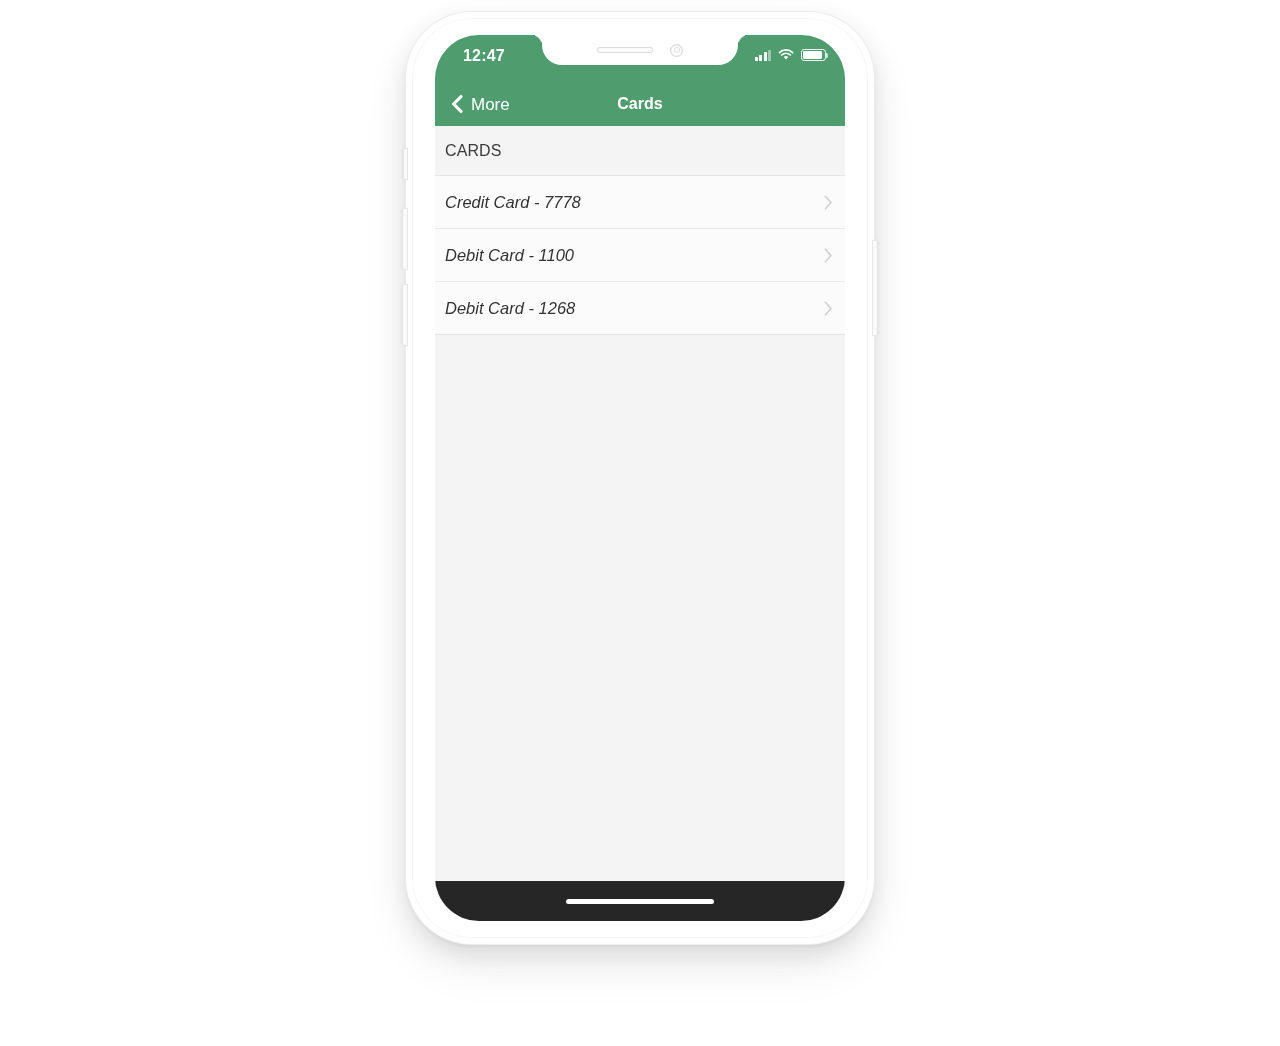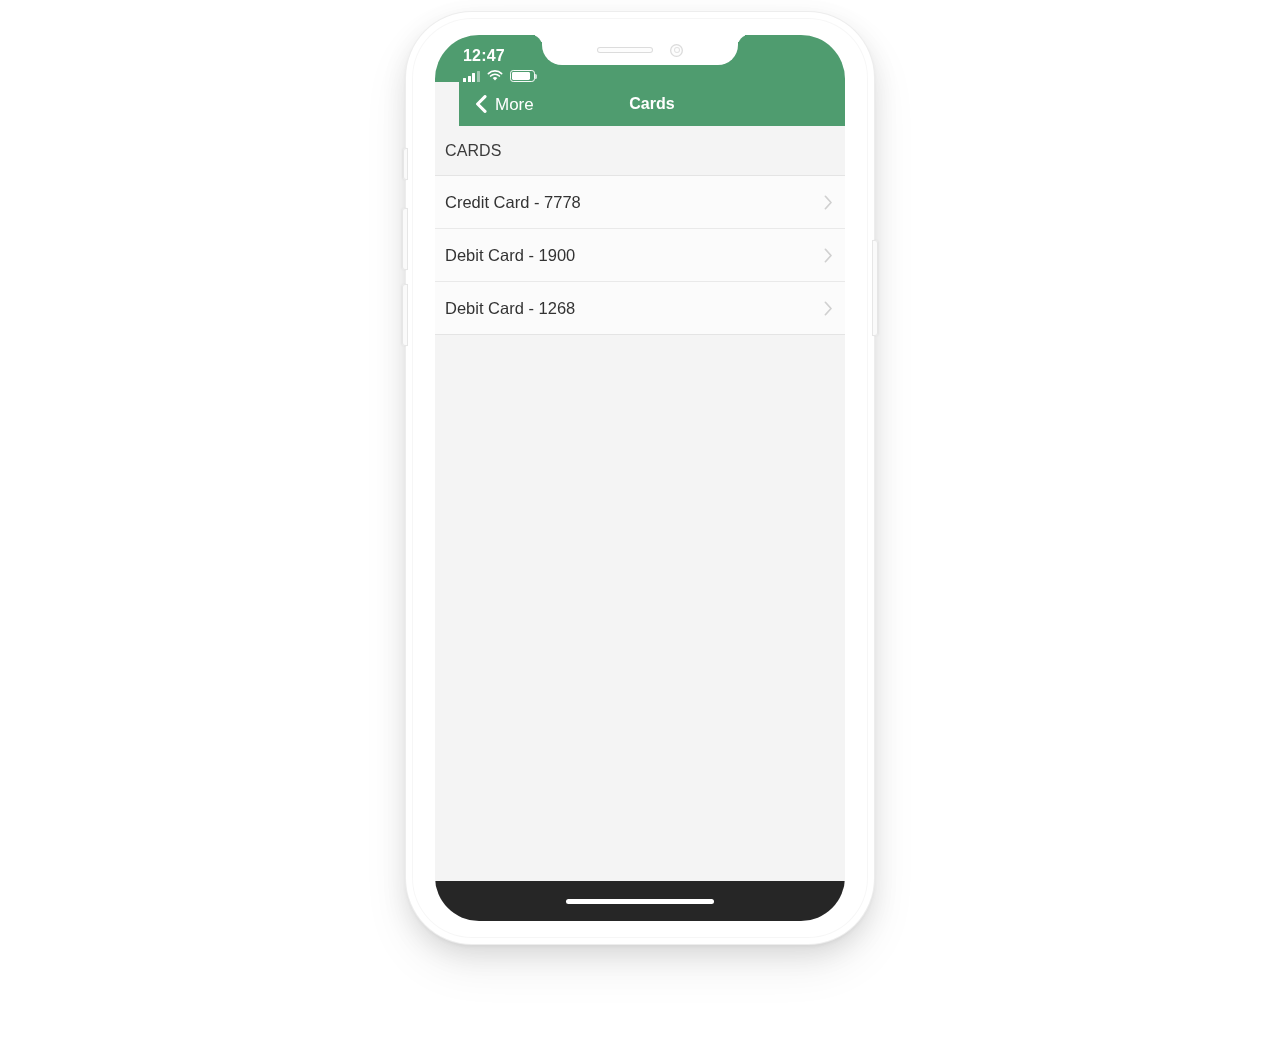--- a/index.html
+++ b/index.html
@@ -95,21 +95,20 @@
   
   .statusbar {
     position: relative;
     height: 47px;
     background: #4f9c6f;
     display: flex;
     align-items: flex-start;
     justify-content: space-between;
     padding: 13px 19px 0 28px;
     z-index: 2;
-    flex-direction: column;
   }
 
   .status-time {
     color: #ffffff;
     font-size: 16px;
     font-weight: bold;
     letter-spacing: 0.2px;
     line-height: 1;
   }
 
@@ -228,21 +227,20 @@
 
   
   .navbar {
     position: relative;
     height: 44px;
     background: #4f9c6f;
     display: flex;
     align-items: center;
     padding: 0 12px;
     z-index: 2;
-    margin-left: 24px;
   }
   .nav-back {
     display: flex;
     align-items: center;
     gap: 8px;
     cursor: pointer;
     padding: 2px 4px;
   }
   .chev-back {
     width: 12px;
@@ -291,20 +289,21 @@
   }
   .row {
     height: 53px;
     display: flex;
     align-items: center;
     justify-content: space-between;
     padding: 0 12px 0 10px;
     background: #fbfbfb;
     border-bottom: 1px solid #e9e9e9;
     cursor: pointer;
+    font-style: italic;
   }
   .row:last-child { border-bottom: 1px solid #e4e4e4; }
 
   .row-label {
     font-size: 16.5px;
     color: #333333;
   }
   .chev-right {
     width: 9px;
     height: 15px;
@@ -395,21 +394,21 @@
         <div class="list">
 
           <div class="row">
             <span class="row-label">Credit Card - 7778</span>
             <svg class="chev-right" viewBox="0 0 9 15">
               <path d="M1.4 1.3 L7 7.5 L1.4 13.7" stroke="#c9c9c9" stroke-width="1.7" fill="none" stroke-linecap="round" stroke-linejoin="round"></path>
             </svg>
           </div>
 
           <div class="row">
-            <span class="row-label">Debit Card - 1900</span>
+            <span class="row-label">Debit Card - 1100</span>
             <svg class="chev-right" viewBox="0 0 9 15">
               <path d="M1.4 1.3 L7 7.5 L1.4 13.7" stroke="#c9c9c9" stroke-width="1.7" fill="none" stroke-linecap="round" stroke-linejoin="round"></path>
             </svg>
           </div>
 
           <div class="row">
             <span class="row-label">Debit Card - 1268</span>
             <svg class="chev-right" viewBox="0 0 9 15">
               <path d="M1.4 1.3 L7 7.5 L1.4 13.7" stroke="#c9c9c9" stroke-width="1.7" fill="none" stroke-linecap="round" stroke-linejoin="round"></path>
             </svg>

